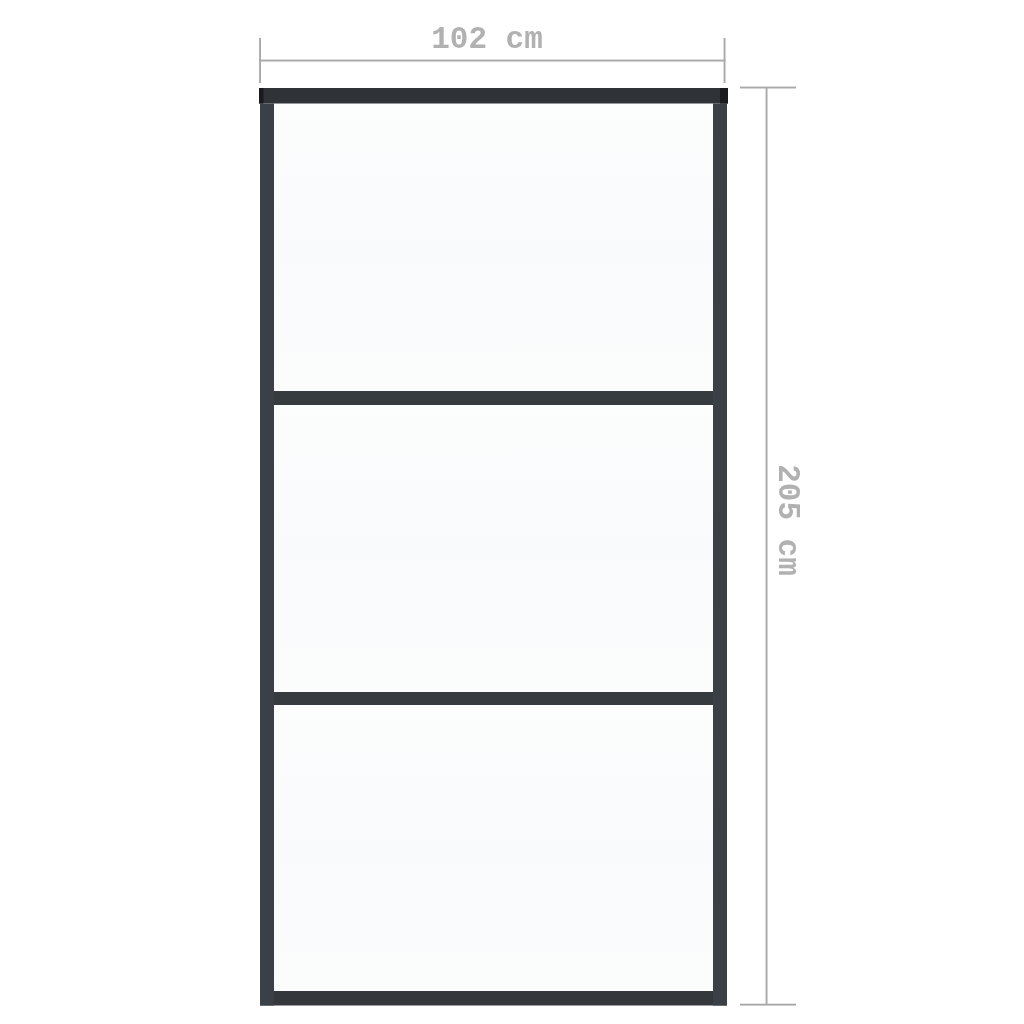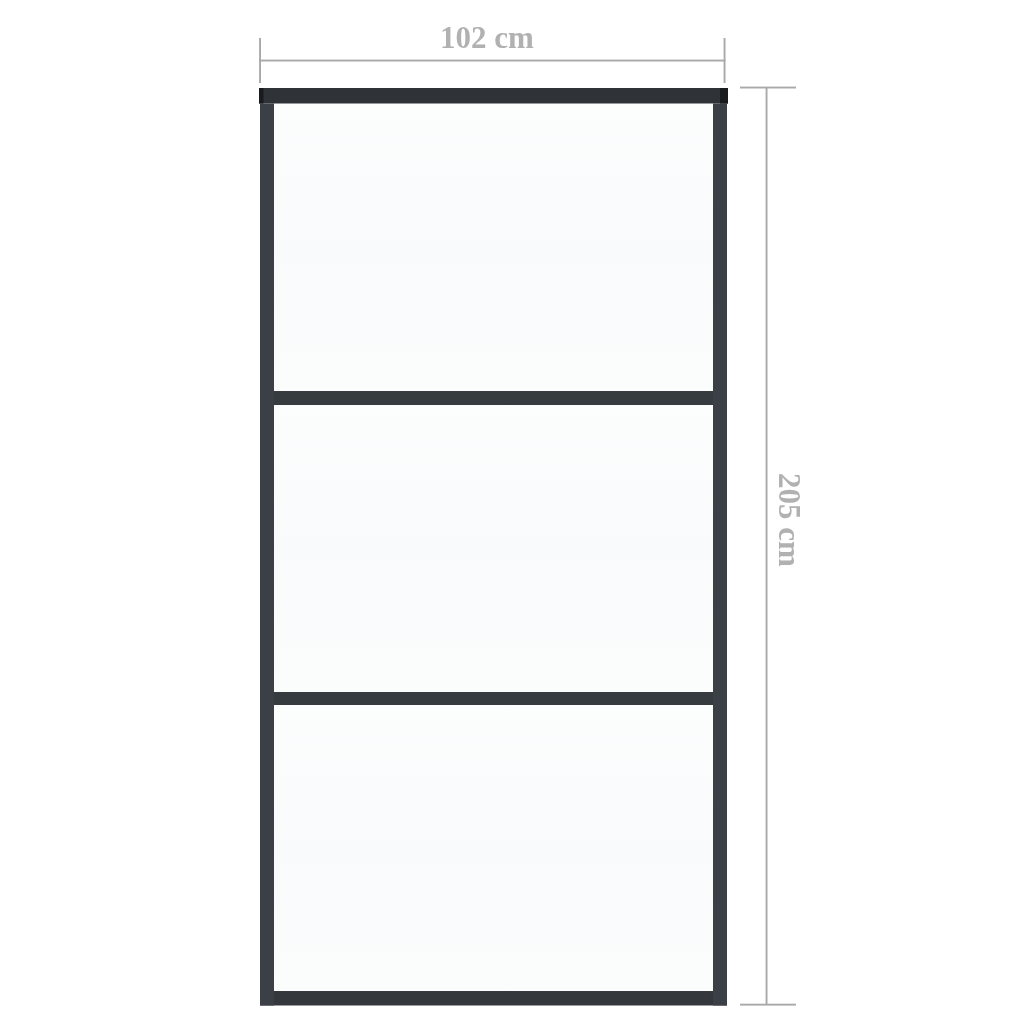--- a/index.html
+++ b/index.html
@@ -1,17 +1,17 @@
 <!DOCTYPE html>
 <html><head>
 <meta charset="utf-8">
 <style>
   html,body{margin:0;padding:0;background:#ffffff;}
   .page{position:relative;width:1024px;height:1024px;background:#ffffff;overflow:hidden;
-        font-family:Liberation Serif, serif;}
+        font-family:Liberation Mono, monospace;}
 </style>
 </head>
 <body>
 <div class="page">
 <svg width="1024" height="1024" viewBox="0 0 1024 1024">
   <defs>
     <linearGradient id="glass" x1="0" y1="0" x2="0" y2="1">
       <stop offset="0" stop-color="#fcfdfd"></stop>
       <stop offset="0.5" stop-color="#f9fafb"></stop>
       <stop offset="1" stop-color="#fbfcfc"></stop>

